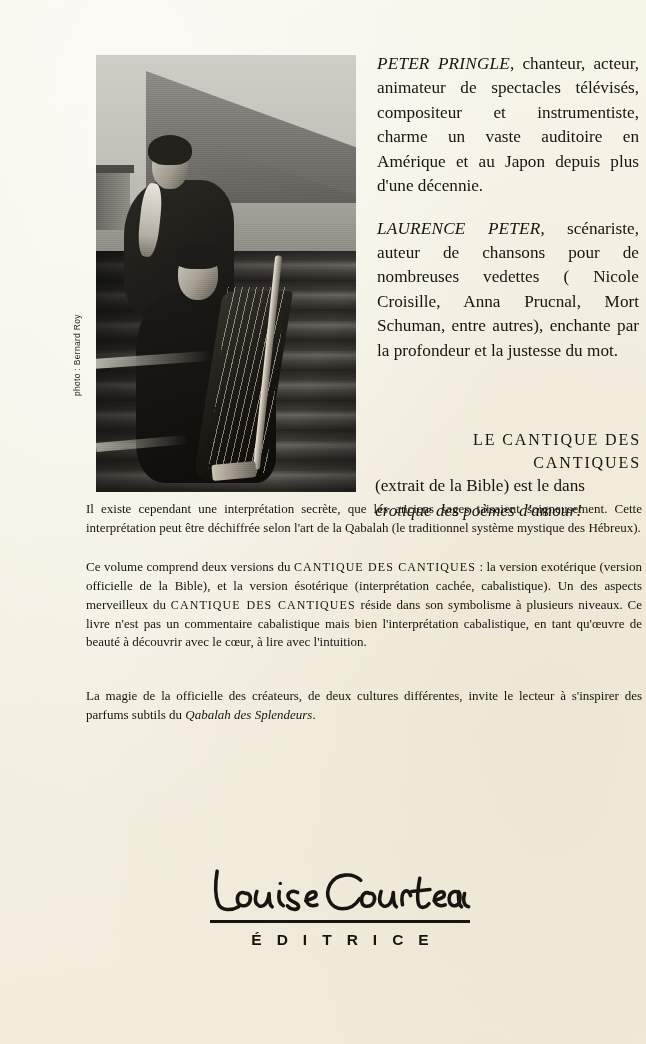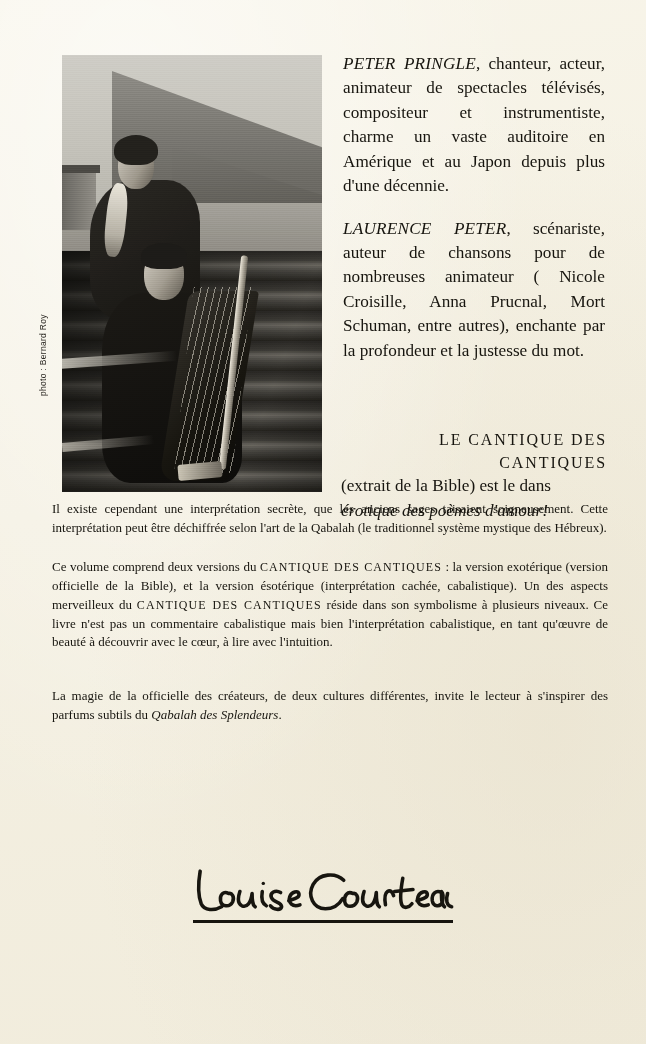--- a/index.html
+++ b/index.html
@@ -22,20 +22,21 @@
     inset: 0;
     background:
       radial-gradient(ellipse at 20% 12%, rgba(255,255,255,0.55), rgba(255,255,255,0) 55%),
       radial-gradient(ellipse at 85% 70%, rgba(228,220,198,0.45), rgba(255,255,255,0) 60%),
       linear-gradient(170deg, #f8f5ea 0%, #f4f0e2 45%, #f1ecdc 100%);
     pointer-events: none;
   }
   .page {
     position: absolute;
     inset: 0;
+    margin-left: 34px;
   }
 
   
   .photo-block {
     position: absolute;
     left: 62px;
     top: 55px;
     width: 260px;
     height: 437px;
     background: #3a3833;
@@ -366,21 +367,21 @@
 
     <div class="ph-highlight"></div>
     <div class="ph-highlight2"></div>
     <div class="ph-grain"></div>
   </div>
 
   <div class="photo-credit">photo : Bernard Roy</div>
 
   <div class="right-col">
     <p><span class="name-caps">PETER PRINGLE</span><span>, chanteur, acteur, animateur de spectacles télévisés, compositeur et instrumentiste, charme un vaste auditoire en Amérique et au Japon depuis plus d'une décennie.</span></p>
-    <p><span class="name-caps">LAURENCE PETER</span><span>, scénariste, auteur de chansons pour de nombreuses animateur ( Nicole Croisille, Anna Prucnal, Mort Schuman, entre autres), enchante par la profondeur et la justesse du mot.</span></p>
+    <p><span class="name-caps">LAURENCE PETER</span><span>, scénariste, auteur de chansons pour de nombreuses vedettes ( Nicole Croisille, Anna Prucnal, Mort Schuman, entre autres), enchante par la profondeur et la justesse du mot.</span></p>
   </div>
 
   <div class="cantique-intro">
     <span class="sc-head">LE CANTIQUE DES CANTIQUES</span>
     <span>(extrait de la Bible) est le dans</span>
     <span class="ital">érotique des poèmes d'amour!</span>
   </div>
 
   <div class="body-col">
     <p>Il existe cependant une interprétation secrète, que les anciens sages taisaient soigneusement. Cette interprétation peut être déchiffrée selon l'art de la Qabalah (le traditionnel système mystique des Hébreux).</p>
@@ -418,15 +419,16 @@
         <path d="M400 58 L436 54"></path>
 
         <path d="M444 76 C456 72, 466 70, 464 62 C462 56, 450 58, 446 68 C442 80, 452 90, 466 84"></path>
 
         <path d="M492 60 C482 54, 472 62, 474 76 C476 88, 490 90, 494 78 C496 68, 494 60, 492 58 C492 72, 492 84, 498 88"></path>
 
         <path d="M504 62 C500 74, 502 86, 512 88"></path>
       </g>
     </svg>
     <div class="logo-rule"></div>
+    <div class="logo-editrice">ÉDITRICE</div>
   </div>
 
 </div>
 
 </body></html>

